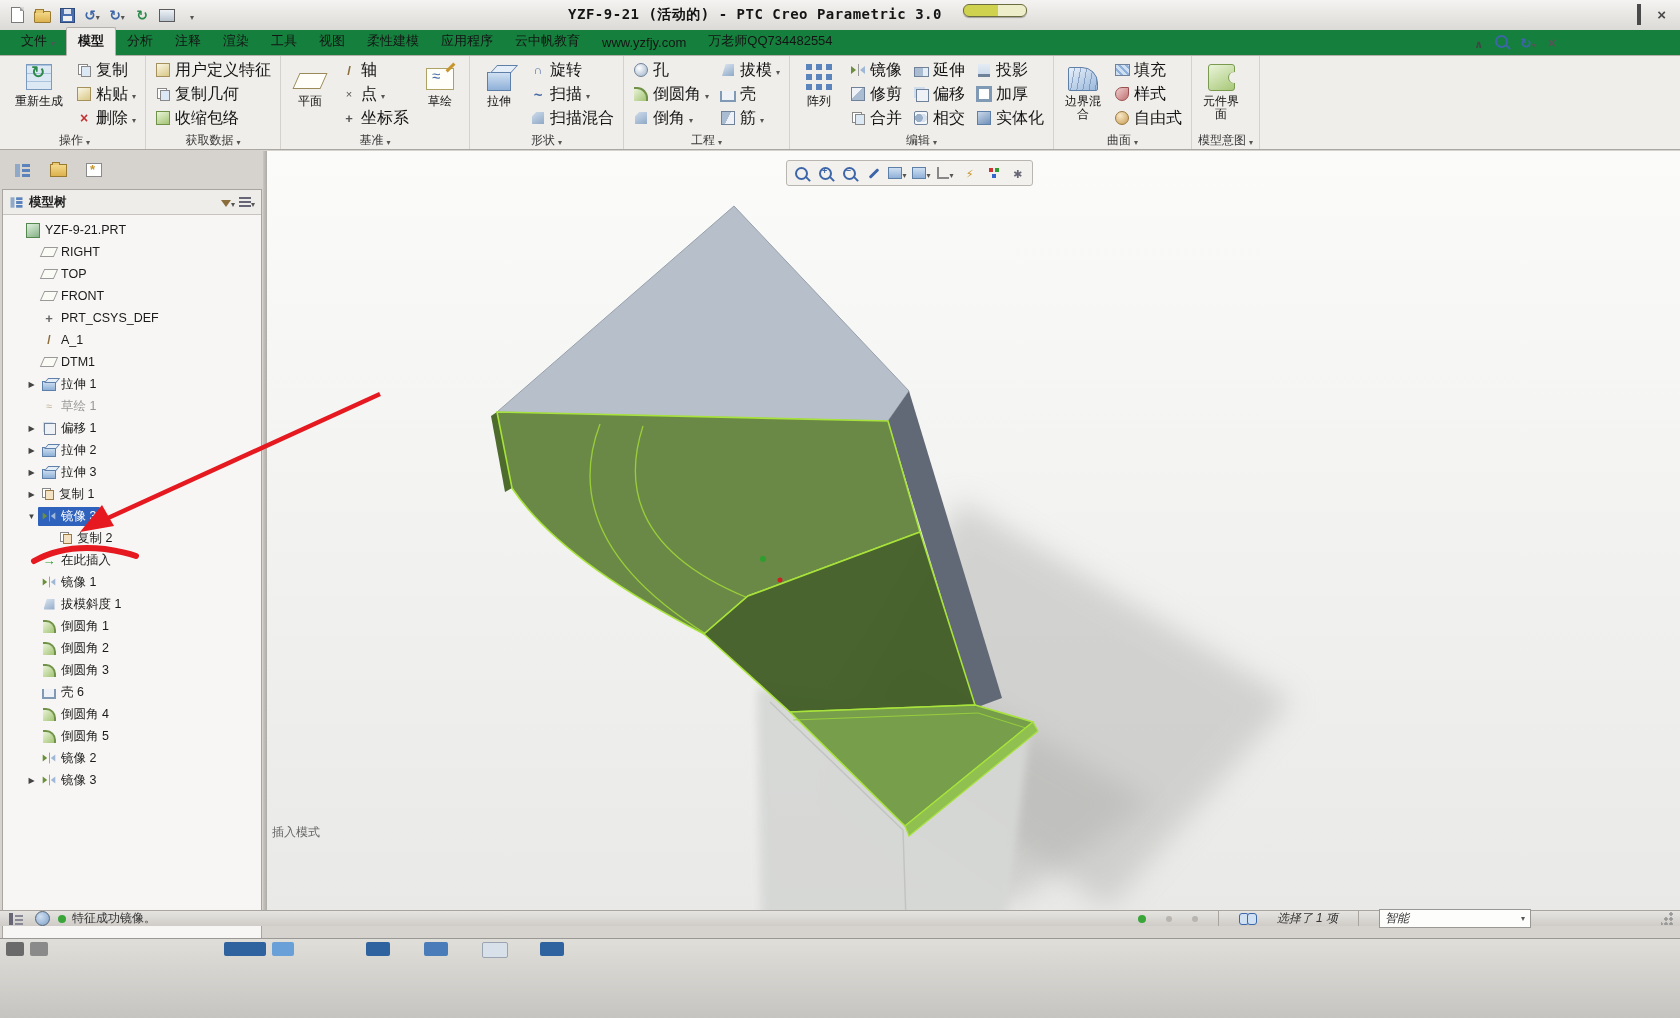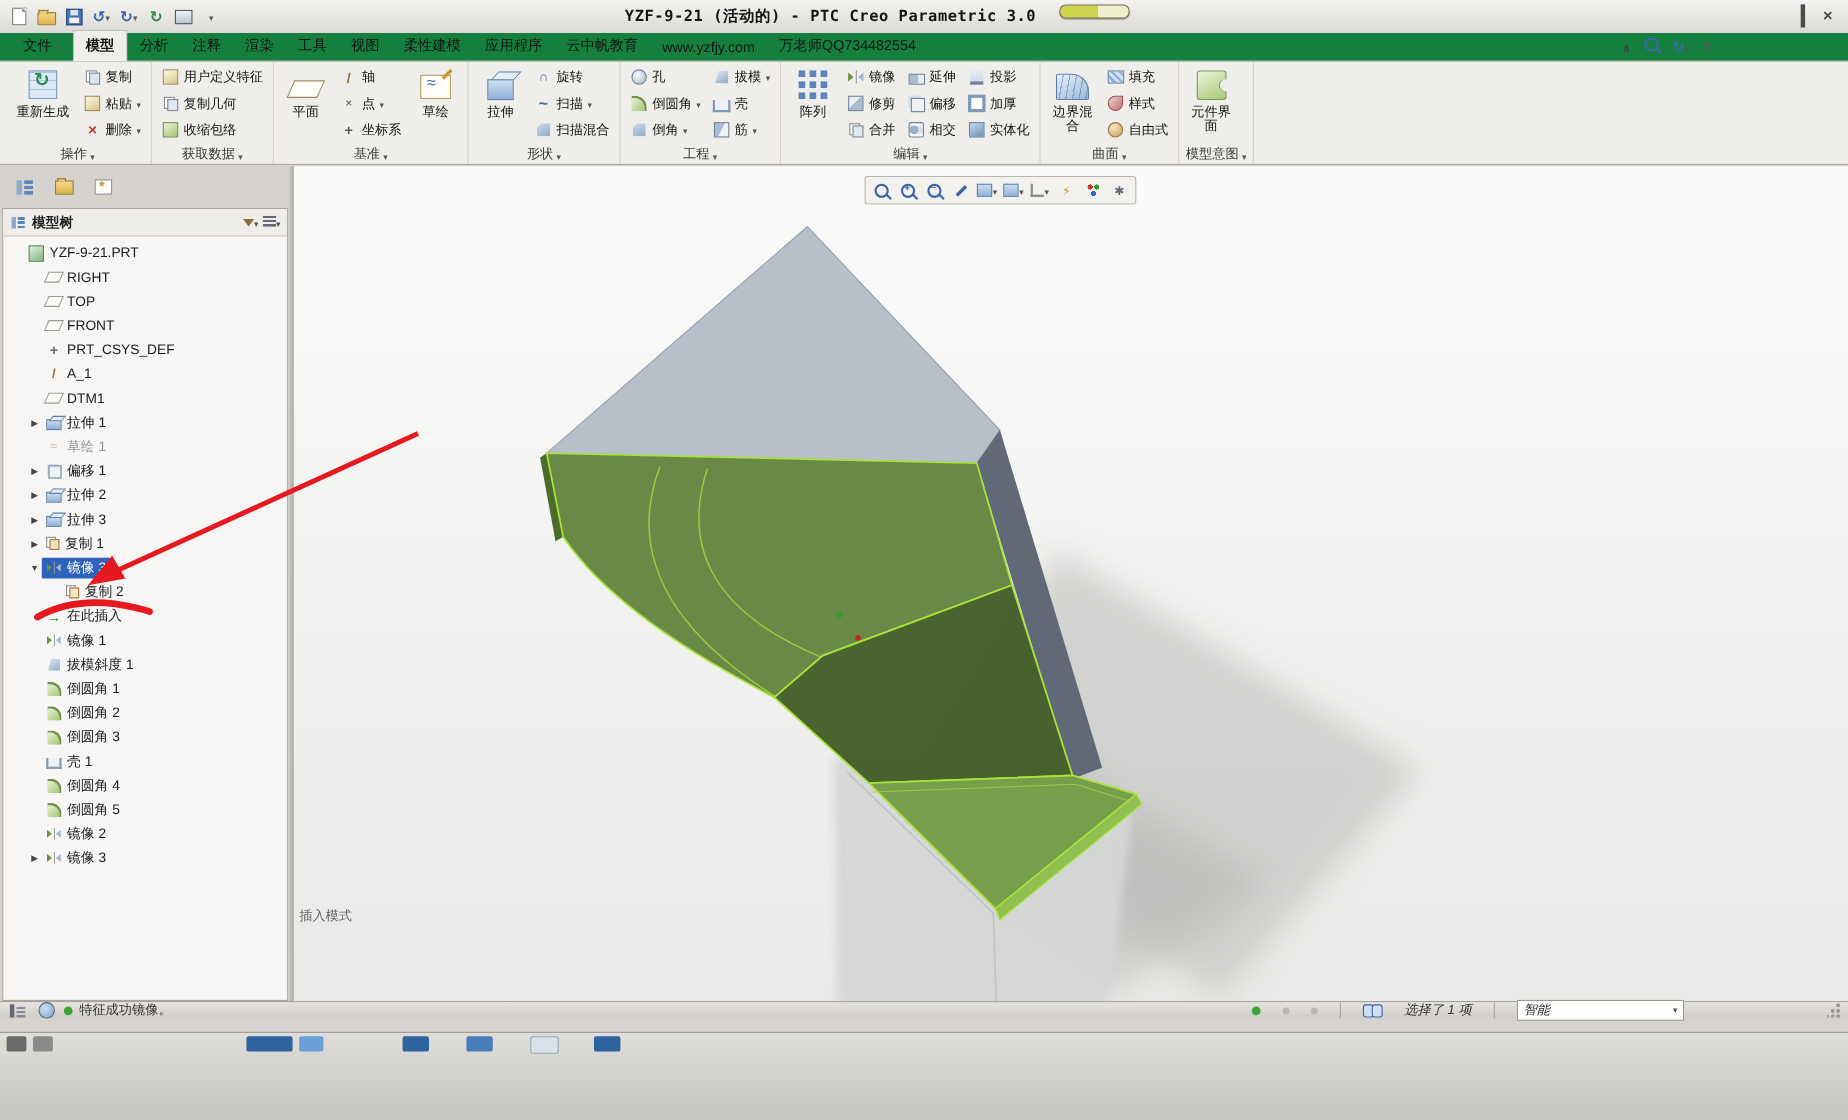--- a/index.html
+++ b/index.html
@@ -46,21 +46,21 @@
 
   
   #ribbon{position:absolute;left:0;top:56px;width:100%;height:94px;background:#f0eeea;border-bottom:1px solid #aaa7a3;display:flex;align-items:stretch;padding-left:4px;box-sizing:border-box;}
   .rgroup{display:flex;flex-direction:column;border-right:1px solid #d5d2ce;padding:2px 6px 0;}
   .rg-body{flex:1;display:flex;gap:5px;align-items:flex-start;}
   .rg-label{height:17px;display:flex;align-items:center;justify-content:center;gap:3px;font-size:12px;color:#3a3a3a;}
   .rbig{width:58px;display:flex;flex-direction:column;align-items:center;gap:2px;padding-top:3px;font-size:12px;line-height:13px;text-align:center;color:#141414;}
   .rbig.narrow{width:46px;}
   .bic{width:32px;height:32px;display:flex;align-items:center;justify-content:center;position:relative;}
   .rcol{display:flex;flex-direction:column;}
-  .rsm{height:24px;display:flex;align-items:center;gap:4px;padding:0 3px;font-size:12px;color:#141414;white-space:nowrap;}
+  .rsm{height:24px;display:flex;align-items:center;gap:4px;padding:0 3px;font-size:16px;color:#141414;white-space:nowrap;}
   .ic{flex:none;display:inline-flex;align-items:center;justify-content:center;width:16px;height:16px;position:relative;}
 
   
   .sq{width:12px;height:12px;border:1px solid #70829a;background:linear-gradient(150deg,#eef2f7,#a9bcd2);}
   .sq.g{border-color:#6f9247;background:linear-gradient(150deg,#e9f3d8,#a3c474);}
   .sq.t{border-color:#a5915c;background:linear-gradient(150deg,#faf6e4,#d9c887);}
   .dbl{position:relative;width:13px;height:13px;}
   .dbl::before{content:"";position:absolute;left:0;top:0;width:8px;height:9px;background:#fff;border:1px solid #888;}
   .dbl::after{content:"";position:absolute;right:0;bottom:0;width:8px;height:9px;background:#dce8f4;border:1px solid #888;}
   .gl-x-red::before{content:"×";color:#c33232;font-size:14px;font-weight:bold;}
@@ -96,21 +96,21 @@
   .bic-sketch::before{content:"≈";position:absolute;left:5px;top:0;color:#4a6da8;font-size:15px;}
   .bic-sketch::after{content:"";position:absolute;right:-3px;top:-3px;width:11px;height:3px;background:#c8962e;transform:rotate(-45deg);}
   .cube3{position:relative;width:22px;height:17px;background:linear-gradient(#cfe0f2,#8fb0d8);border:1px solid #5d7fa8;margin-top:9px;}
   .cube3::before{content:"";position:absolute;left:2px;top:-8px;width:19px;height:6px;background:#e6eef8;border:1px solid #5d7fa8;transform:skewX(-42deg);transform-origin:bottom left;}
   .bic-pattern{width:6px;height:6px;background:#5b84bd;box-shadow:10px 0 #5b84bd,20px 0 #5b84bd,0 10px #5b84bd,10px 10px #5b84bd,20px 10px #5b84bd,0 20px #5b84bd,10px 20px #5b84bd,20px 20px #5b84bd;margin:0 20px 20px 0;}
   .bic-bb{width:28px;height:22px;margin-top:4px;border:1px solid #5d7fa8;border-radius:2px 16px 2px 2px;background:repeating-linear-gradient(100deg,transparent 0 5px,rgba(90,120,160,.55) 5px 6px),linear-gradient(150deg,#e8f0fa,#9ab8dc);}
   .bic-ci{width:25px;height:25px;background:linear-gradient(150deg,#eaf4da,#a8c878);border:1px solid #7a9a50;border-radius:3px;position:relative;}
   .bic-ci::after{content:"";position:absolute;right:-6px;top:7px;width:11px;height:11px;border-radius:50%;background:#f0eeea;border-left:1px solid #7a9a50;}
 
   
-  #left-col{position:absolute;left:0;top:151px;width:263px;height:759px;background:#d6d3cf;display:flex;flex-direction:column;box-sizing:border-box;}
+  #left-col{position:absolute;left:0;top:151px;width:263px;height:866px;background:#d6d3cf;display:flex;flex-direction:column;box-sizing:border-box;}
   .wa-toolbar{height:38px;display:flex;align-items:center;gap:8px;padding-left:8px;}
   .wabtn{width:26px;height:24px;display:flex;align-items:center;justify-content:center;border:1px solid transparent;border-radius:2px;}
   .wi-tree{width:15px;height:13px;background:linear-gradient(#8fa9c6,#8fa9c6) 0 0/5px 13px no-repeat,repeating-linear-gradient(0deg,#5b84bd 0 3px,transparent 3px 5px) 7px 0/8px 13px no-repeat;}
   .wi-fold{width:15px;height:11px;background:linear-gradient(#f4d98a,#dcb24e);border:1px solid #9a7a30;position:relative;}
   .wi-fold::after{content:"";position:absolute;left:1px;top:-3px;width:6px;height:2px;background:#e8c870;border:1px solid #9a7a30;border-bottom:none;}
   .wi-star{width:14px;height:12px;border:1px solid #8a8a8a;background:#fff;position:relative;}
   .wi-star::after{content:"*";position:absolute;left:3px;top:-2px;color:#c8962e;font-size:13px;font-weight:bold;}
   #tree-panel{flex:1;margin:0 1px 0 2px;background:#f7f6f4;border:1px solid #a8a5a1;display:flex;flex-direction:column;overflow:hidden;}
   .tree-head{height:24px;background:#efedea;border-bottom:1px solid #c8c5c1;display:flex;align-items:center;padding:0 6px;gap:4px;}
   .tree-head-title{font-size:12.5px;color:#222;font-weight:bold;margin-right:auto;display:flex;gap:5px;align-items:center;}
@@ -856,21 +856,21 @@
               </span>
               <span>倒圆角 3</span>
             </span>
           </div>
         <div class="trow lv1">
             <span class="exp"></span>
             <span class="pill">
               <span class="ti">
                 <span class="ti-shell"></span>
               </span>
-              <span>壳 1</span>
+              <span>壳 6</span>
             </span>
           </div>
         <div class="trow lv1">
             <span class="exp"></span>
             <span class="pill">
               <span class="ti">
                 <span class="ti-round"></span>
               </span>
               <span>倒圆角 4</span>
             </span>

